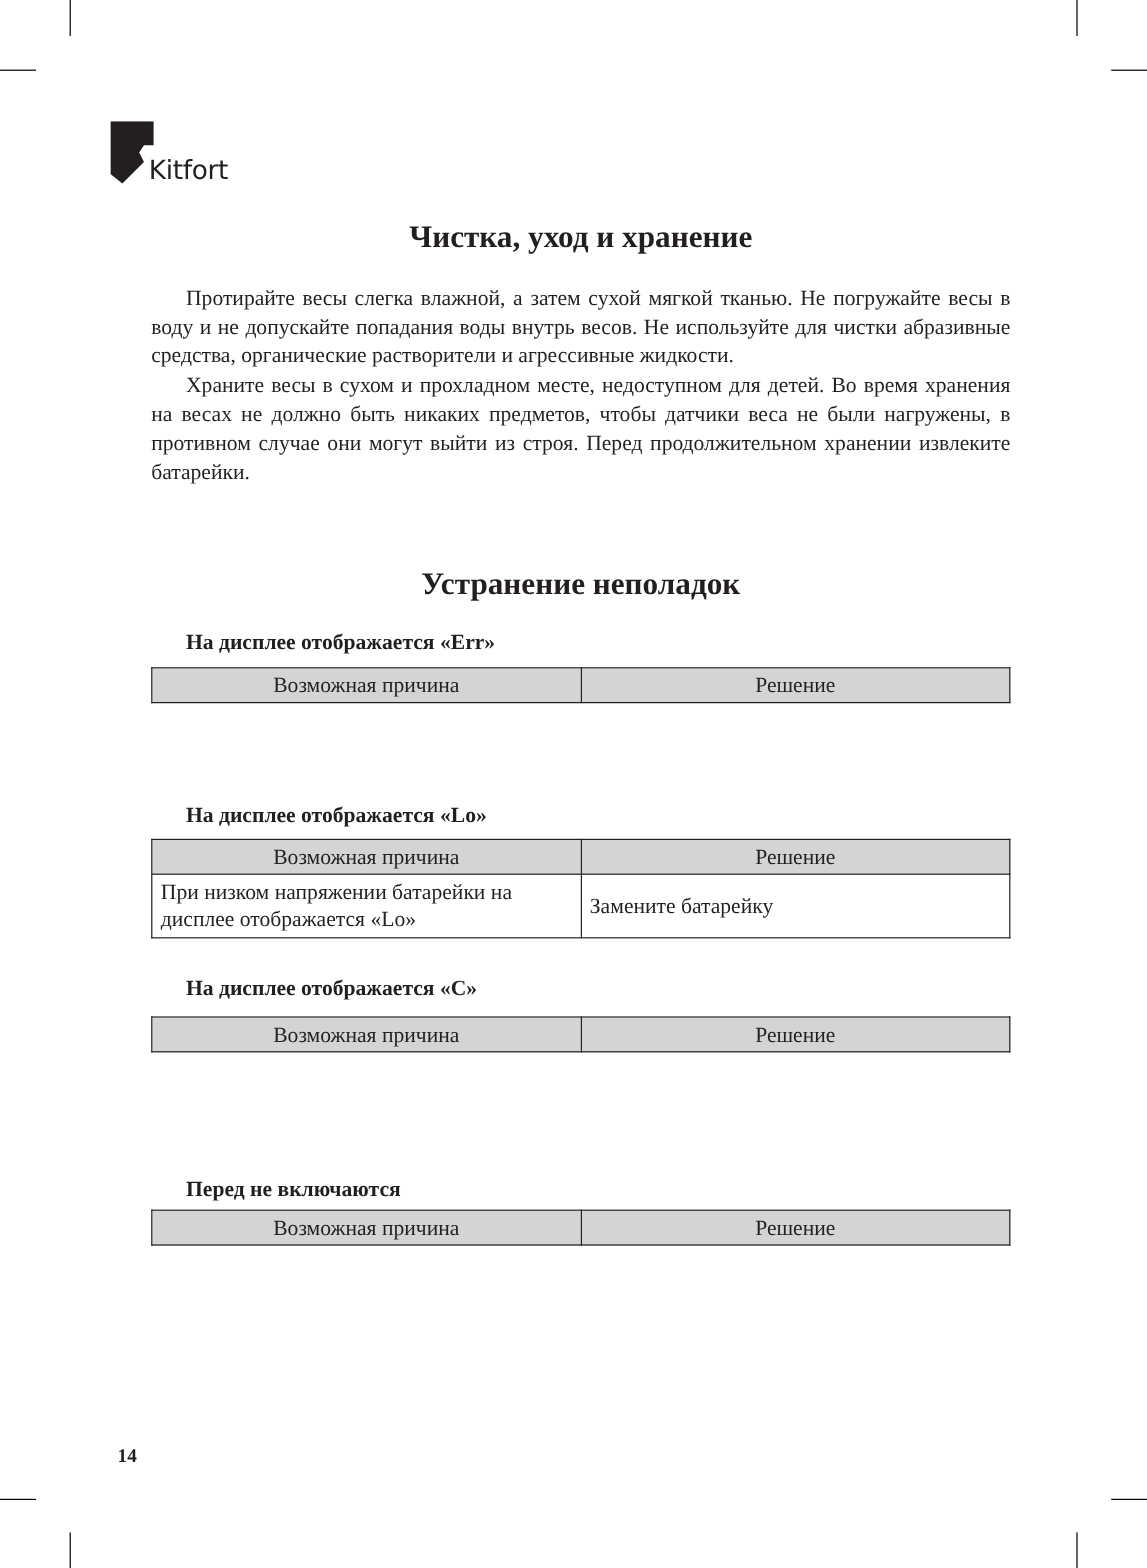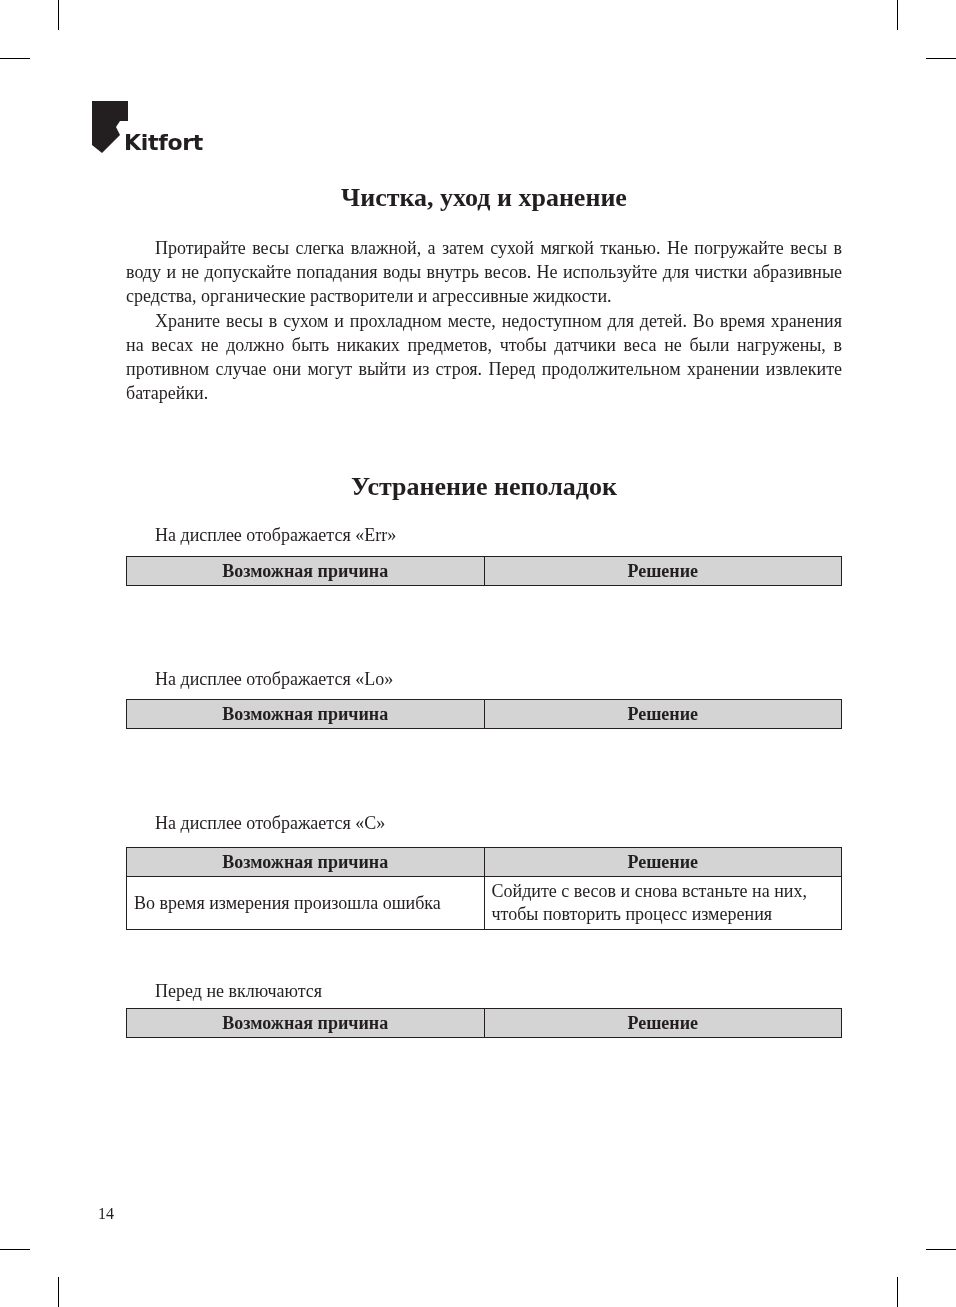--- a/index.html
+++ b/index.html
@@ -4,42 +4,42 @@
 <style>
   html, body { margin: 0; padding: 0; background: #ffffff; }
   body { width: 956px; height: 1307px; position: relative; overflow: hidden;
          font-family: "Liberation Serif", serif; color: #231f20; }
   .crop { position: absolute; background: #000; }
   .crop.v { width: 1px; height: 30px; }
   .crop.h { height: 1px; width: 30px; }
 
   .logo { position: absolute; left: 92px; top: 101px; width: 110px; height: 56px; }
   .logo-text { position: absolute; left: 124px; top: 130px; font-family: "DejaVu Sans", sans-serif;
-               font-weight: bold; font-size: 22px; color: #231f20; letter-spacing: -0.3px; }
+               font-weight: normal; font-size: 22px; color: #231f20; letter-spacing: -0.3px; }
 
   h1 { position: absolute; margin: 0; left: 0; width: 968px; text-align: center;
        font-family: "Liberation Serif", serif; font-weight: bold; font-size: 26px; }
   .h1-clean { top: 183px; }
   .h1-trouble { top: 472px; }
 
   .para { position: absolute; left: 126px; width: 716px; font-size: 18px; line-height: 24.2px;
           text-align: justify; margin: 0; }
   .para p { margin: 0; text-indent: 29px; text-align: justify; }
   .para1 { top: 236px; }
 
-  .sub { position: absolute; left: 155px; margin: 0; font-weight: normal; font-size: 18px; }
+  .sub { position: absolute; left: 155px; margin: 0; font-weight: bold; font-size: 18px; }
 
   table.tbl { position: absolute; left: 126px; width: 716px; border-collapse: collapse;
               font-size: 18px; line-height: 23px; }
   table.tbl th, table.tbl td { border: 1px solid #231f20; }
-  table.tbl th { background: #d4d4d4; font-weight: bold; text-align: center; height: 28px;
+  table.tbl th { background: #d4d4d4; font-weight: normal; text-align: center; height: 28px;
                  padding: 0 7px; width: 50%; }
   table.tbl td { padding: 3px 7px; text-align: left; vertical-align: middle; }
 
-  .pagenum { position: absolute; left: 98px; top: 1205px; font-size: 16px; }
+  .pagenum { position: absolute; left: 98px; top: 1205px; font-size: 16px; font-weight: bold; }
 </style>
 </head>
 <body>
 
 <div class="crop v" style="left:58px;top:0;"></div>
 <div class="crop h" style="left:0;top:58px;"></div>
 <div class="crop v" style="left:897px;top:0;"></div>
 <div class="crop h" style="left:926px;top:58px;"></div>
 <div class="crop h" style="left:0;top:1249px;"></div>
 <div class="crop v" style="left:58px;top:1277px;"></div>
@@ -69,33 +69,33 @@
 </tbody>
   </table>
 
 <h2 class="sub" style="top:669px;">На дисплее отображается «Lo»</h2>
 <table class="tbl" style="top:699px;">
   <tbody>
       <tr>
     <th>Возможная причина</th>
     <th>Решение</th>
   </tr>
+  <tr>
+    <td>При низком напряжении батарейки на дисплее отображается «Lo»</td>
+    <td>Замените батарейку</td>
+  </tr>
 </tbody>
   </table>
 
 <h2 class="sub" style="top:813px;">На дисплее отображается «C»</h2>
 <table class="tbl" style="top:847px;">
   <tbody>
       <tr>
     <th>Возможная причина</th>
     <th>Решение</th>
-  </tr>
-  <tr>
-    <td>Во время измерения произошла ошибка</td>
-    <td>Сойдите с весов и снова встаньте на них, чтобы повторить процесс измерения</td>
   </tr>
 </tbody>
   </table>
 
 <h2 class="sub" style="top:981px;">Перед не включаются</h2>
 <table class="tbl" style="top:1008px;">
   <tbody>
       <tr>
     <th>Возможная причина</th>
     <th>Решение</th>

